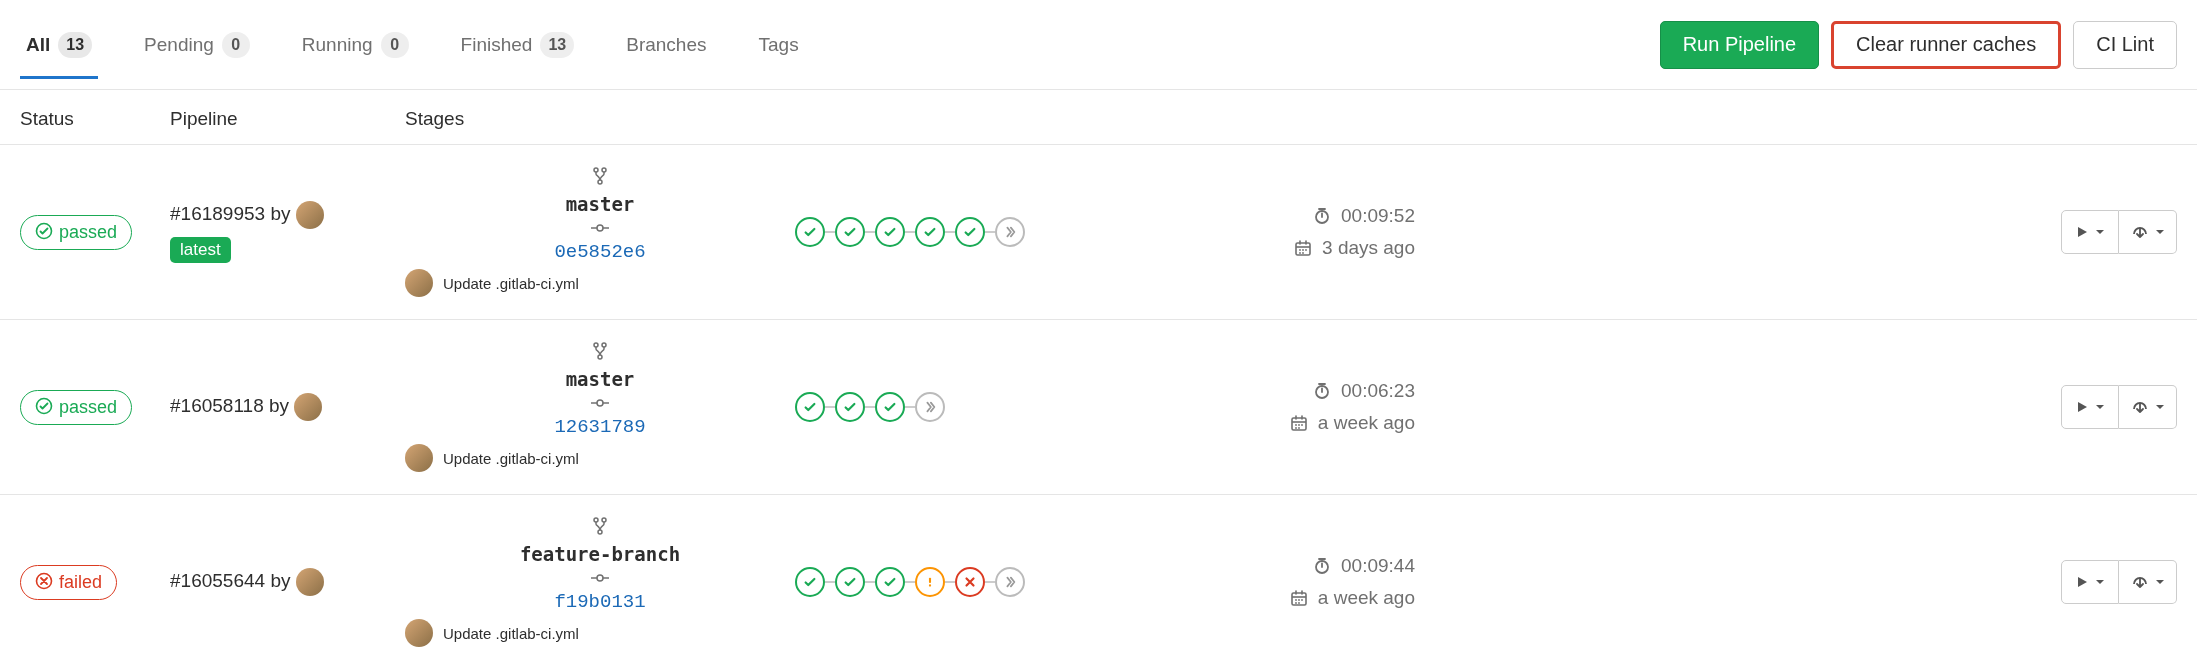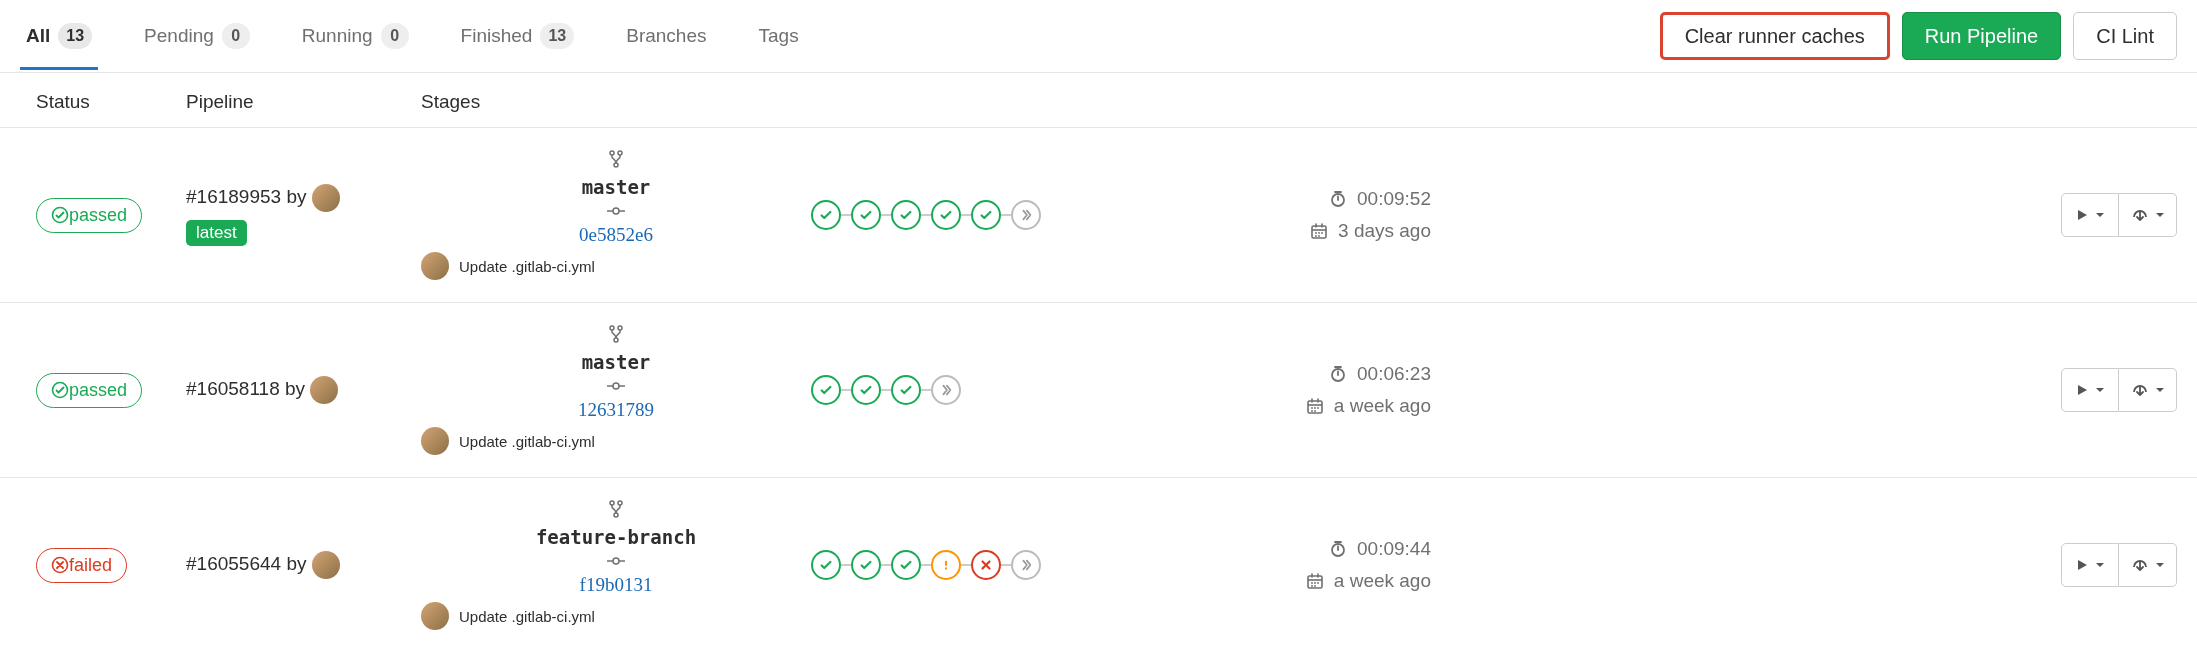--- a/index.html
+++ b/index.html
@@ -1,44 +1,44 @@
 <!DOCTYPE html>
 <html><head>
 <meta charset="utf-8">
 <style>
 * { box-sizing: border-box; margin: 0; padding: 0; }
 body { font-family: -apple-system, BlinkMacSystemFont, "Segoe UI", Helvetica, Arial, sans-serif; font-size: 19px; color: #2e2e2e; background: #fff; width: 2197px; }
-.tabs-row { display: flex; align-items: center; border-bottom: 1px solid #e5e5e5; padding: 8px 20px; height: 73px; }
+.tabs-row { display: flex; align-items: center; border-bottom: 1px solid #e5e5e5; padding: 8px 20px; height: 90px; }
 .tabs { display: flex; gap: 40px; }
 .tab { display: flex; align-items: center; gap: 8px; padding: 20px 6px; cursor: pointer; color: #707070; position: relative; }
 .tab.active { color: #2e2e2e; font-weight: 600; }
 .tab.active::after { content: ""; position: absolute; left: 0; right: 0; bottom: -1px; height: 3px; background: #1f75cb; }
 .badge { display: inline-flex; align-items: center; justify-content: center; min-width: 28px; height: 26px; padding: 0 8px; border-radius: 13px; background: #eee; color: #555; font-size: 16px; font-weight: 600; }
 .tab.active .badge { background: #e8e8e8; color: #2e2e2e; }
 .actions { margin-left: auto; display: flex; gap: 12px; align-items: center; }
 .btn { display: inline-flex; align-items: center; justify-content: center; height: 48px; padding: 0 22px; border-radius: 5px; font-size: 20px; cursor: pointer; border: 1px solid #ccc; background: #fff; color: #2e2e2e; }
 .btn-green { background: #1aaa55; border-color: #168f48; color: #fff; font-weight: 500; }
 .btn-highlight { border: 3px solid #d9432f; }
 .head-row { display: flex; padding: 18px 20px 14px 20px; color: #2e2e2e; font-size: 19px; border-bottom: 1px solid #e5e5e5; }
-.col-status { width: 150px; margin-left: 16px; }
+.col-status { width: 150px; }
 .col-pipeline { width: 235px; }
 .col-commit { width: 390px; }
 .col-stages { width: 320px; }
 .col-time { width: 300px; text-align: right; }
 .col-actions-spacer { flex: 1; }
 .row { display: flex; align-items: center; padding: 22px 20px; border-bottom: 1px solid #e5e5e5; }
-.status-pill { display: inline-flex; align-items: center; gap: 0; border: 1.5px solid; border-radius: 18px; padding: 6px 14px; font-size: 18px; font-weight: 500; }
+.status-pill { display: inline-flex; gap: 6px; border: 1.5px solid; border-radius: 18px; padding: 6px 14px; font-size: 18px; font-weight: 500; }
 .status-passed { color: #1aaa55; border-color: #1aaa55; }
 .status-failed { color: #db3b21; border-color: #db3b21; }
 .pipeline-id { font-size: 19px; color: #2e2e2e; }
 .latest-badge { display: inline-block; background: #1aaa55; color: #fff; border-radius: 5px; padding: 3px 10px; font-size: 17px; margin-top: 8px; }
 .avatar { width: 28px; height: 28px; border-radius: 50%; display: inline-block; vertical-align: middle; background: linear-gradient(135deg, #d4a574 0%, #8b6f47 100%); }
 .commit-top { display: flex; align-items: center; gap: 8px; font-size: 19px; flex-direction: column; }
 .branch-name { font-family: ui-monospace, Menlo, Consolas, monospace; font-weight: 700; color: #2e2e2e; }
-.commit-sha { font-family: Liberation Serif, serif; color: #1b69b6; }
+.commit-sha { font-family: Liberation Mono, monospace; color: #1b69b6; }
 .commit-msg { display: flex; align-items: center; gap: 10px; margin-top: 6px; font-size: 15px; }
 .stages { display: flex; align-items: center; }
 .stage-circle { width: 30px; height: 30px; border-radius: 50%; border: 2px solid; display: flex; align-items: center; justify-content: center; background: #fff; }
 .stage-passed { border-color: #1aaa55; color: #1aaa55; }
 .stage-failed { border-color: #db3b21; color: #db3b21; }
 .stage-warning { border-color: #fc9403; color: #fc9403; }
 .stage-manual { border-color: #bbb; color: #999; }
 .stage-connector { width: 10px; height: 2px; background: #ccc; }
 .time-block { text-align: right; color: #707070; font-size: 19px; }
 .time-line { display: flex; align-items: center; justify-content: flex-end; gap: 10px; margin: 10px 0; }
@@ -71,22 +71,22 @@
         <span class="badge">13</span>
       </div>
       <div class="tab">
         <span>Branches</span>
       </div>
       <div class="tab">
         <span>Tags</span>
       </div>
     </div>
   <div class="actions">
+    <button class="btn btn-green">Run Pipeline</button>
     <button class="btn btn-highlight">Clear runner caches</button>
-    <button class="btn btn-green">Run Pipeline</button>
     <button class="btn">CI Lint</button>
   </div>
 </div>
 
 <div class="head-row">
   <div class="col-status">Status</div>
   <div class="col-pipeline">Pipeline</div>
   <div class="col-stages">Stages</div>
   <div class="col-time"></div>
   <div class="col-actions-spacer"></div>

